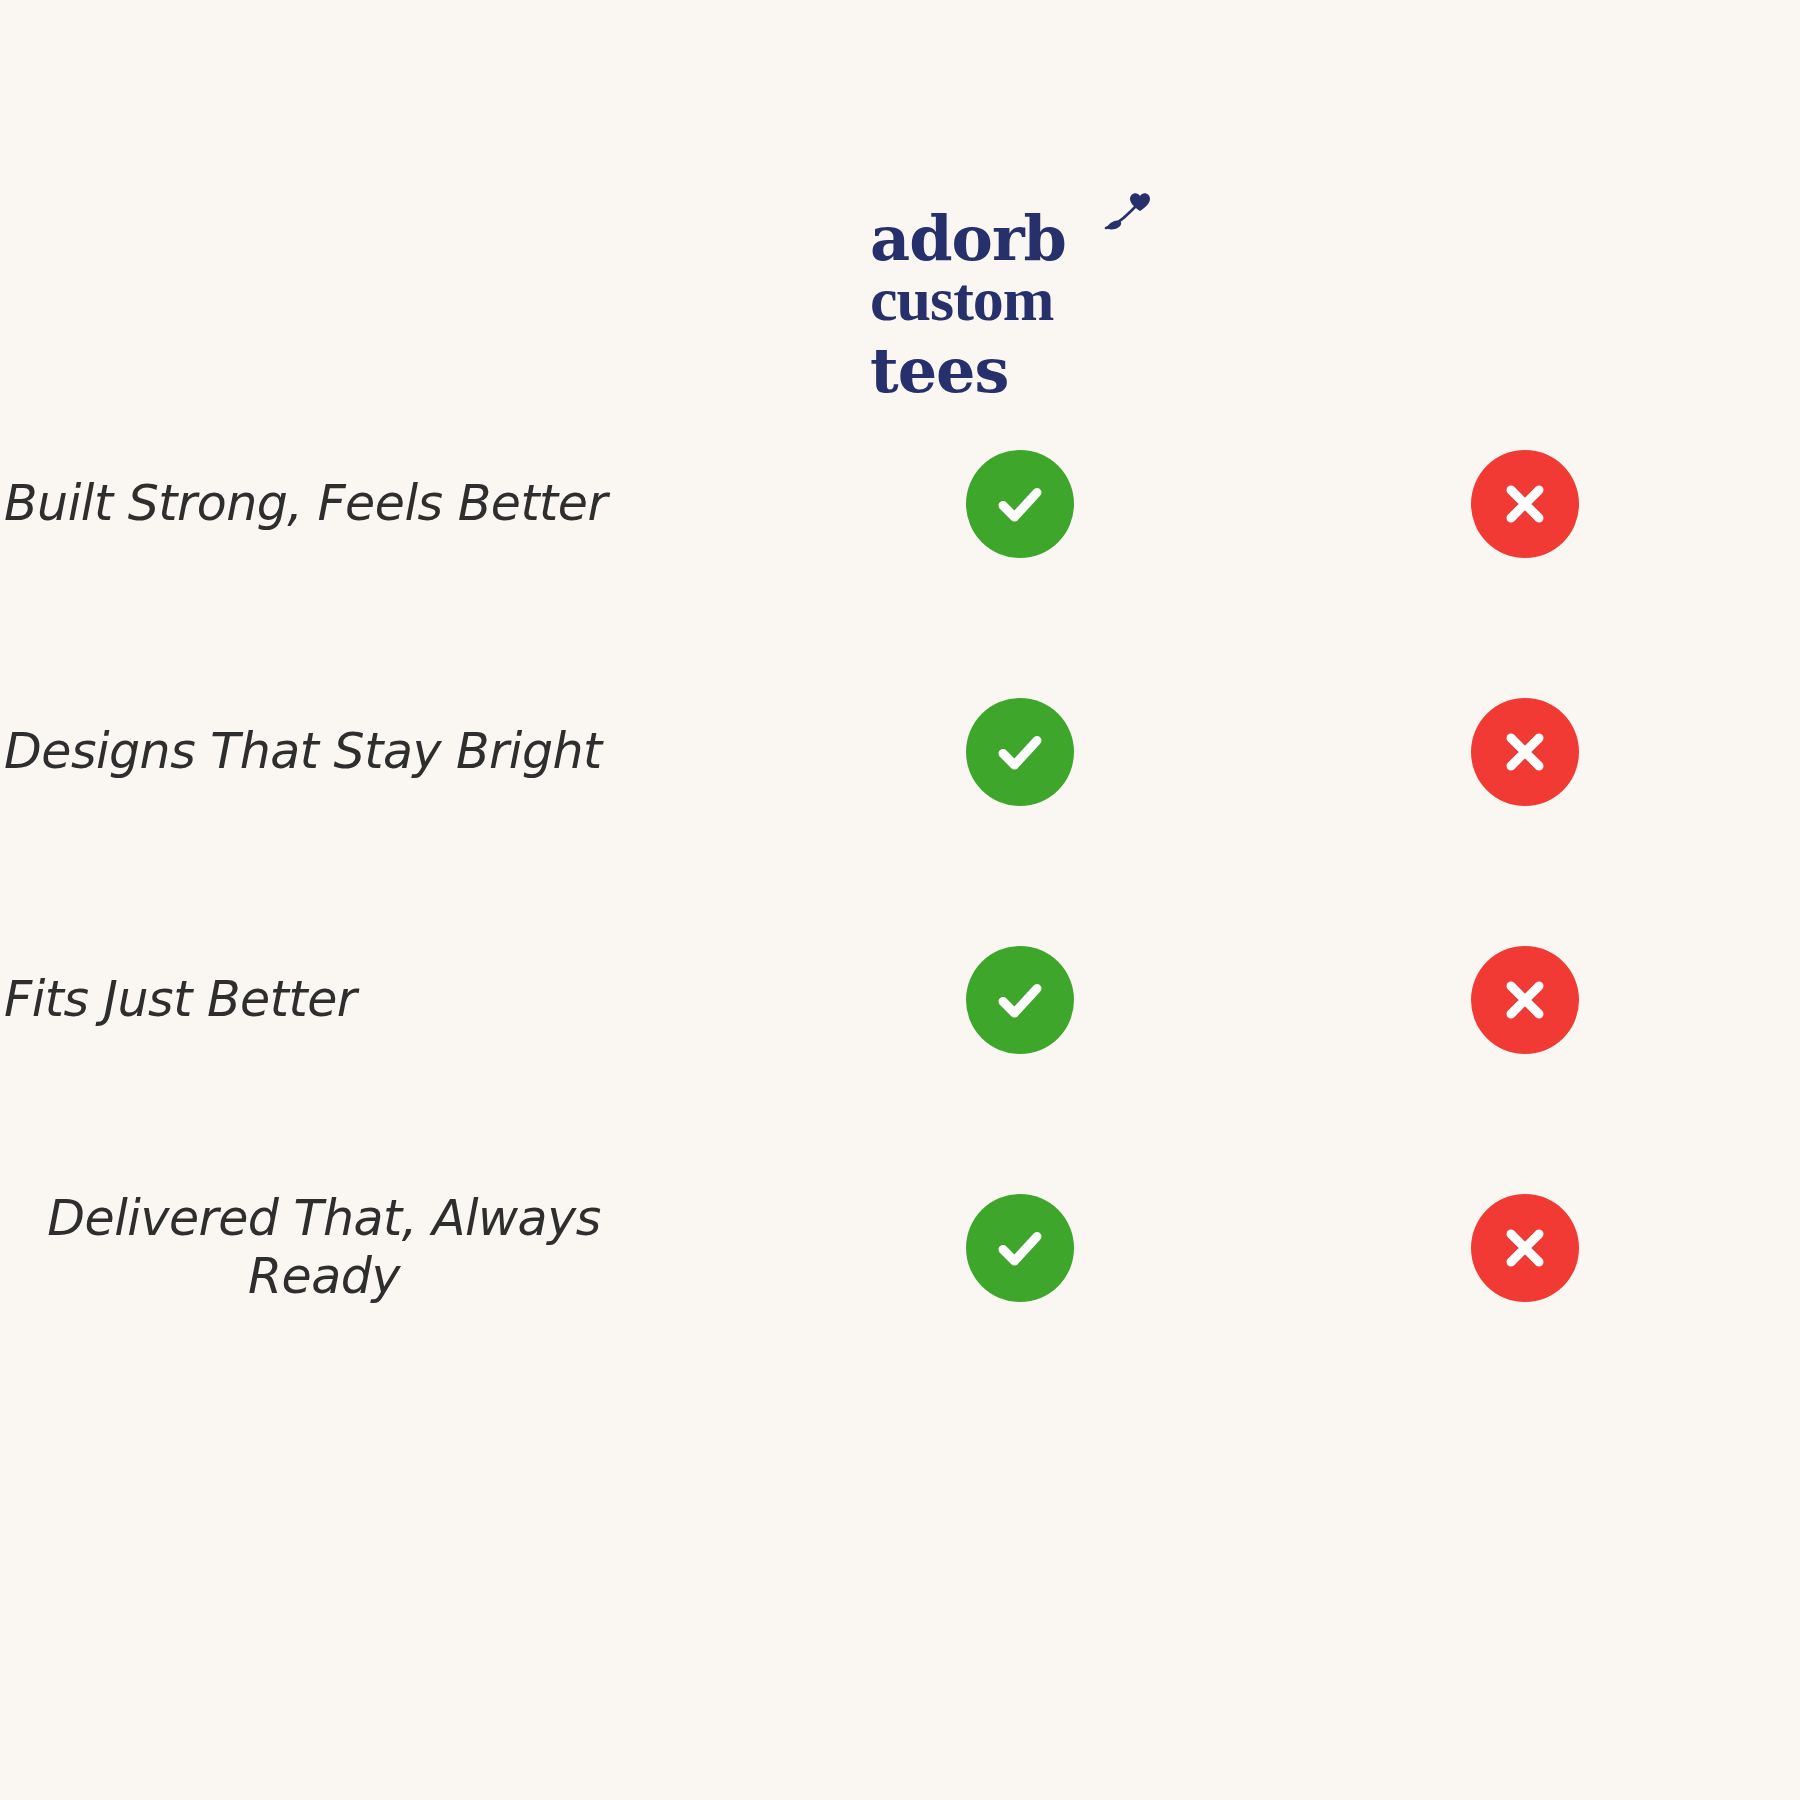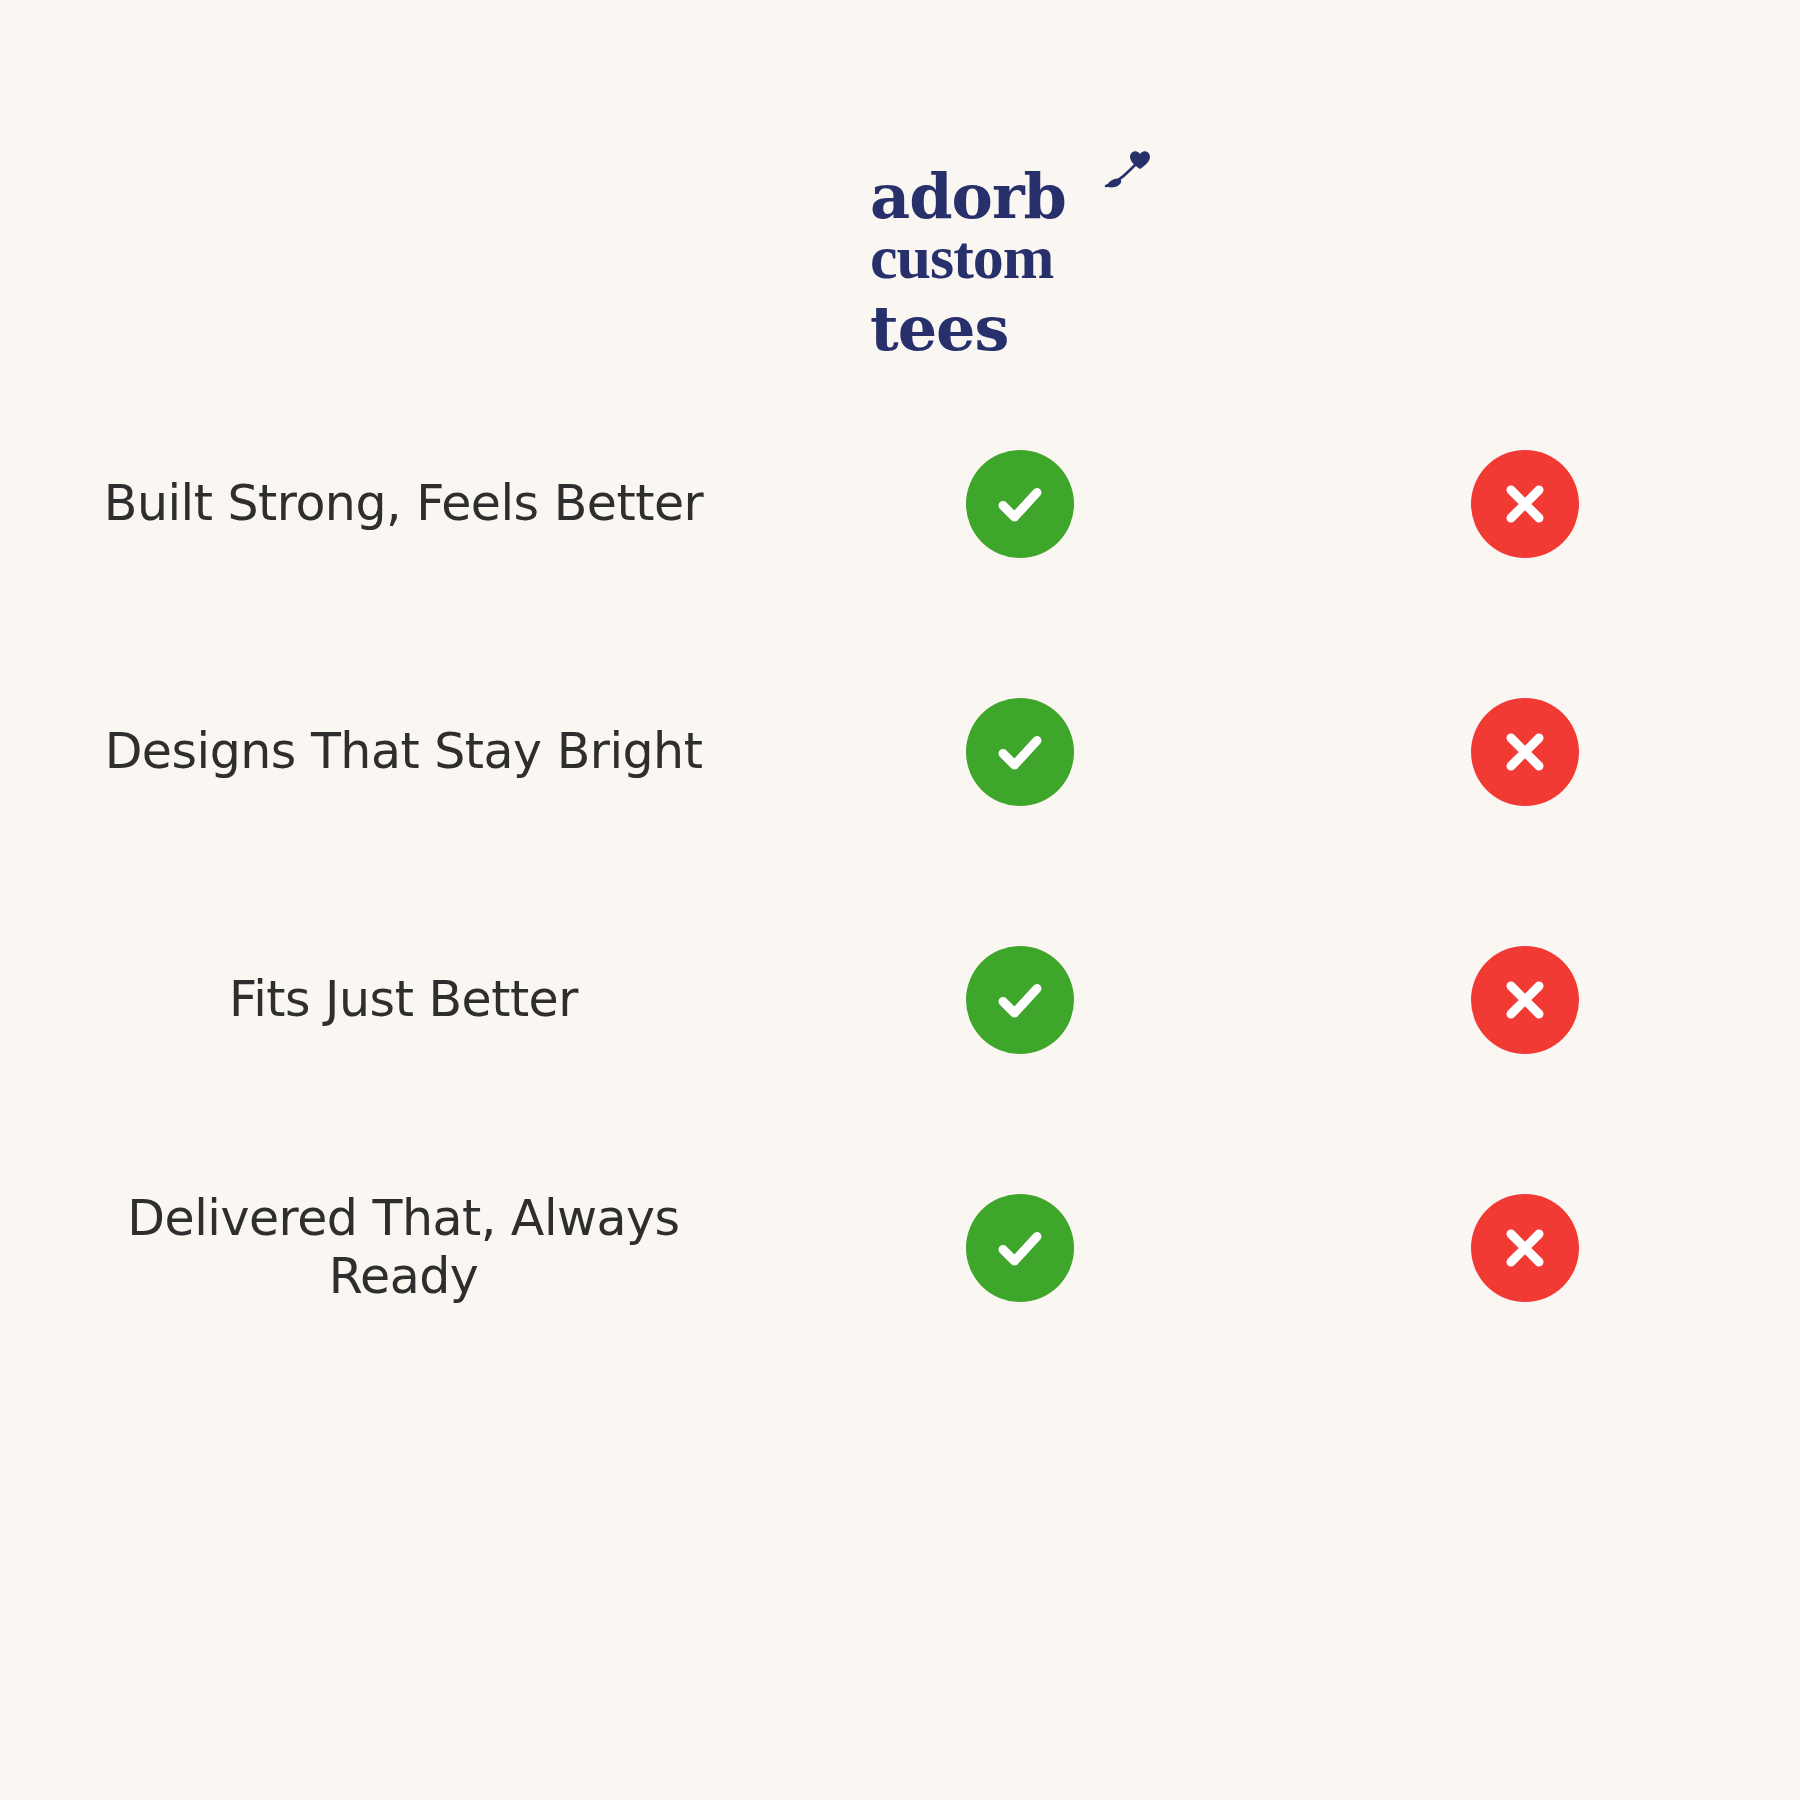--- a/index.html
+++ b/index.html
@@ -39,21 +39,21 @@
   }
   .logo-line {
     font-family: "DejaVu Serif", "Liberation Serif", serif;
     font-weight: bold;
     color: #27306B;
     font-size: 62px;
     line-height: 0.94;
     letter-spacing: -1px;
     white-space: nowrap;
   }
-  .logo-line-1 { position: relative; }
+  .logo-line-1 { position: relative; margin-top: 42px; }
   .logo-line-2 { margin-top: 2px; font-family: Liberation Serif, serif; }
   .logo-line-3 { margin-top: 13px; }
 
   .logo-heart {
     position: absolute;
     left: 222px;
     top: -22px;
     width: 60px;
     height: 50px;
     pointer-events: none;
@@ -93,25 +93,26 @@
     position: absolute;
     top: 0;
     left: 0;
     right: 0;
     height: 248px;
     display: flex;
     align-items: center;
   }
   .cell-label {
     width: 790px;
-    padding-left: 17px;
-    display: flex;
-    align-items: center;
-    justify-content: center;
+    padding-left: 4px;
+    display: flex;
+    align-items: center;
+    justify-content: flex-start;
     box-sizing: border-box;
+    font-style: italic;
   }
   .label-text {
     display: block;
     max-width: 640px;
     text-align: center;
     color: #2E2E2E;
     font-family: "DejaVu Sans", "Liberation Sans", sans-serif;
     font-size: 49px;
     font-weight: 500;
     line-height: 1.18;

